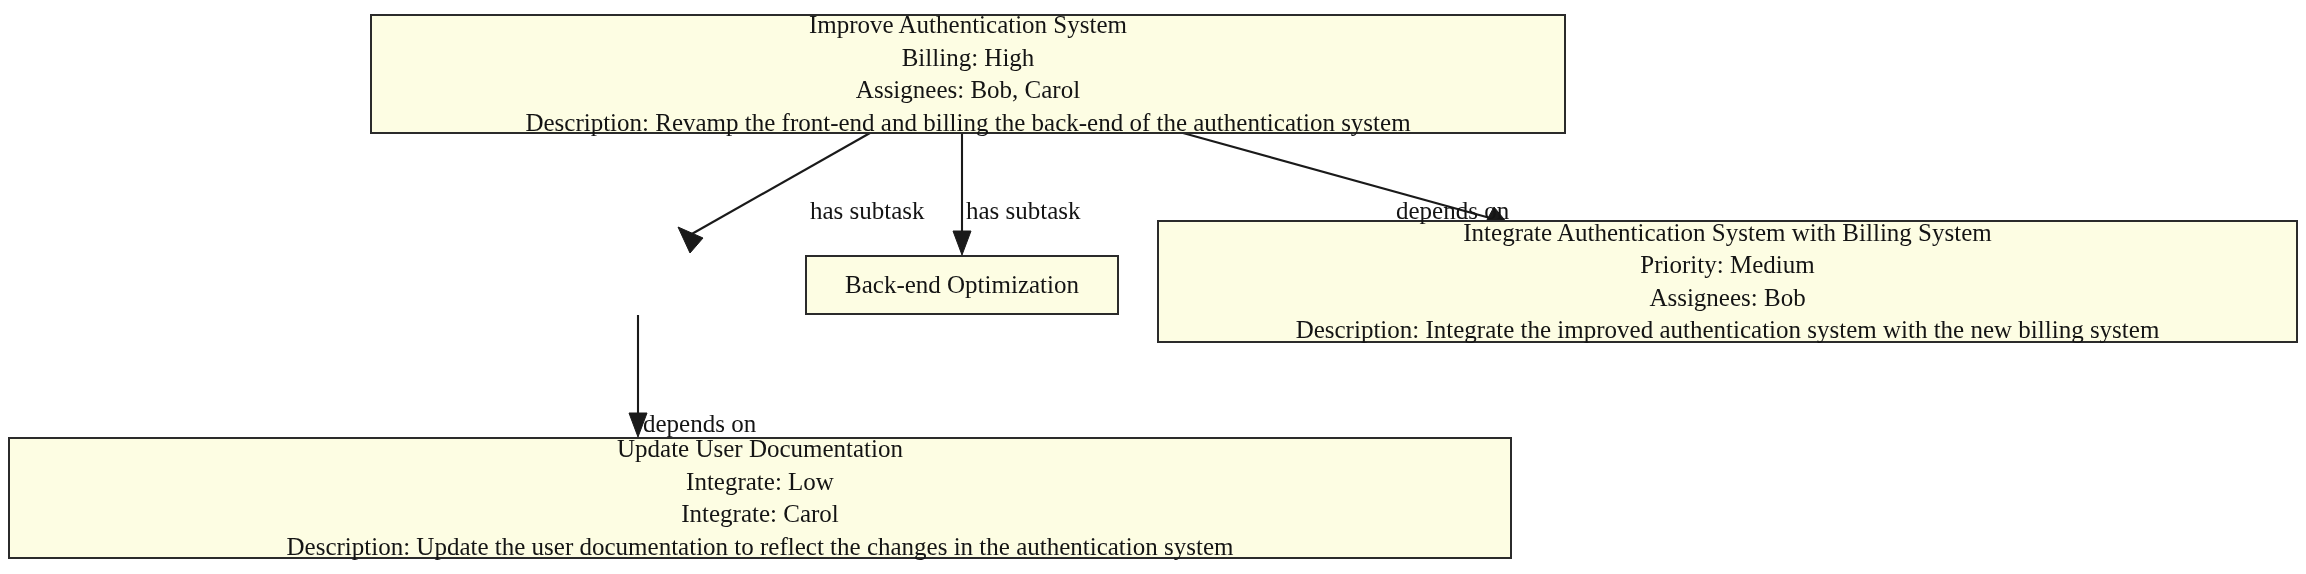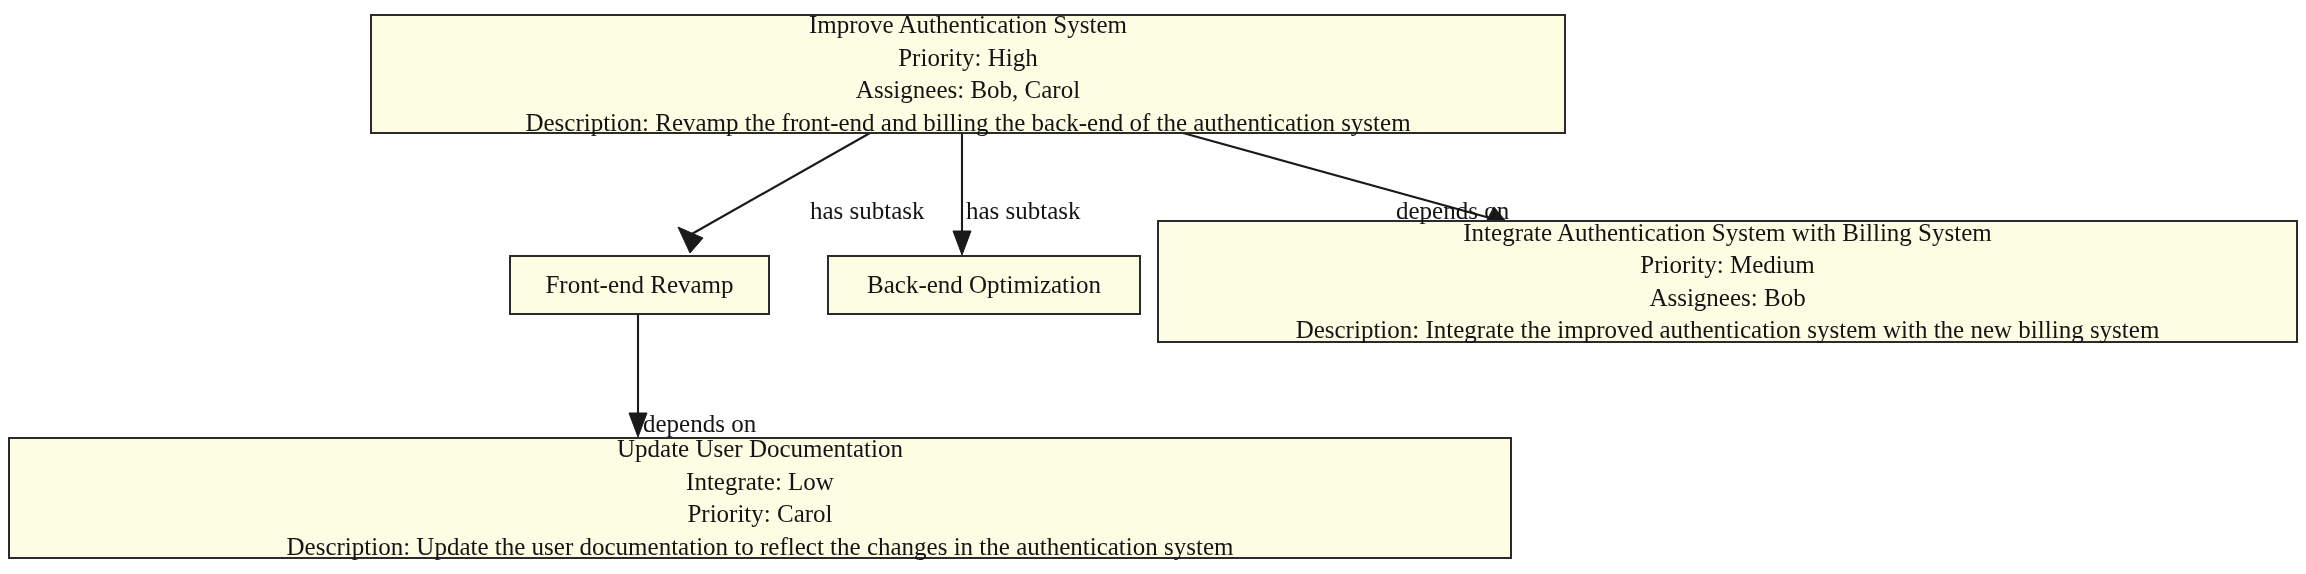--- a/index.html
+++ b/index.html
@@ -112,44 +112,41 @@
       </g>
 
       <g>
         <path class="edge-line" d="M 638,315 L 638,418"></path>
         <polygon class="arrow-head" points="638,437 629,413 647,413"></polygon>
       </g>
     </svg>
 
     <div class="node" id="node-improve" style="left:370px; top:14px; width:1196px; height:120px;">
       <span class="node-line node-title">Improve Authentication System</span>
-      <span class="node-line">Priority: High</span>
+      <span class="node-line">Billing: High</span>
       <span class="node-line">Assignees: Bob, Carol</span>
       <span class="node-line">Description: Revamp the front-end and billing the back-end of the authentication system</span>
     </div>
 
-    <div class="node" id="node-frontend" style="left:509px; top:255px; width:261px; height:60px;">
-      <span class="node-line node-title">Front-end Revamp</span>
-    </div>
 
-    <div class="node" id="node-backend" style="left:827px; top:255px; width:314px; height:60px;">
+    <div class="node" id="node-backend" style="left:805px; top:255px; width:314px; height:60px;">
       <span class="node-line node-title">Back-end Optimization</span>
     </div>
 
     <div class="node" id="node-integrate" style="left:1157px; top:220px; width:1141px; height:123px;">
       <span class="node-line node-title">Integrate Authentication System with Billing System</span>
       <span class="node-line">Priority: Medium</span>
       <span class="node-line">Assignees: Bob</span>
       <span class="node-line">Description: Integrate the improved authentication system with the new billing system</span>
     </div>
 
     <div class="node" id="node-docs" style="left:8px; top:437px; width:1504px; height:122px;">
       <span class="node-line node-title">Update User Documentation</span>
       <span class="node-line">Integrate: Low</span>
-      <span class="node-line">Priority: Carol</span>
+      <span class="node-line">Integrate: Carol</span>
       <span class="node-line">Description: Update the user documentation to reflect the changes in the authentication system</span>
     </div>
 
     <div class="edge-label" style="left:810px; top:166px;">has subtask</div>
 
     <div class="edge-label" style="left:966px; top:166px;">has subtask</div>
 
     <div class="edge-label" style="left:1396px; top:166px;">depends on</div>
 
     <div class="edge-label" style="left:643px; top:379px;">depends on</div>

